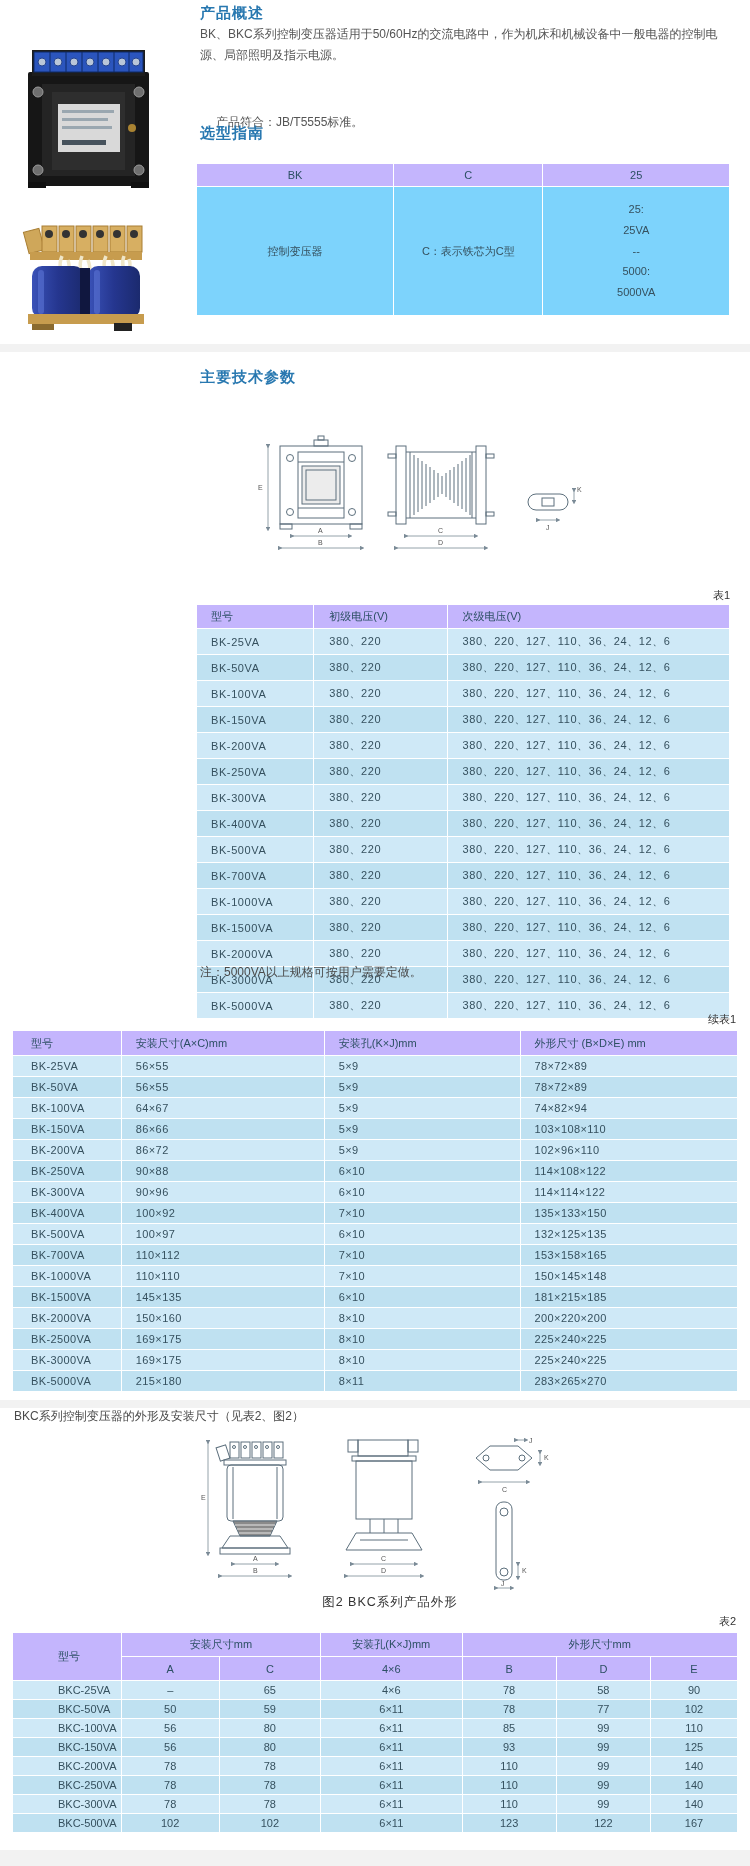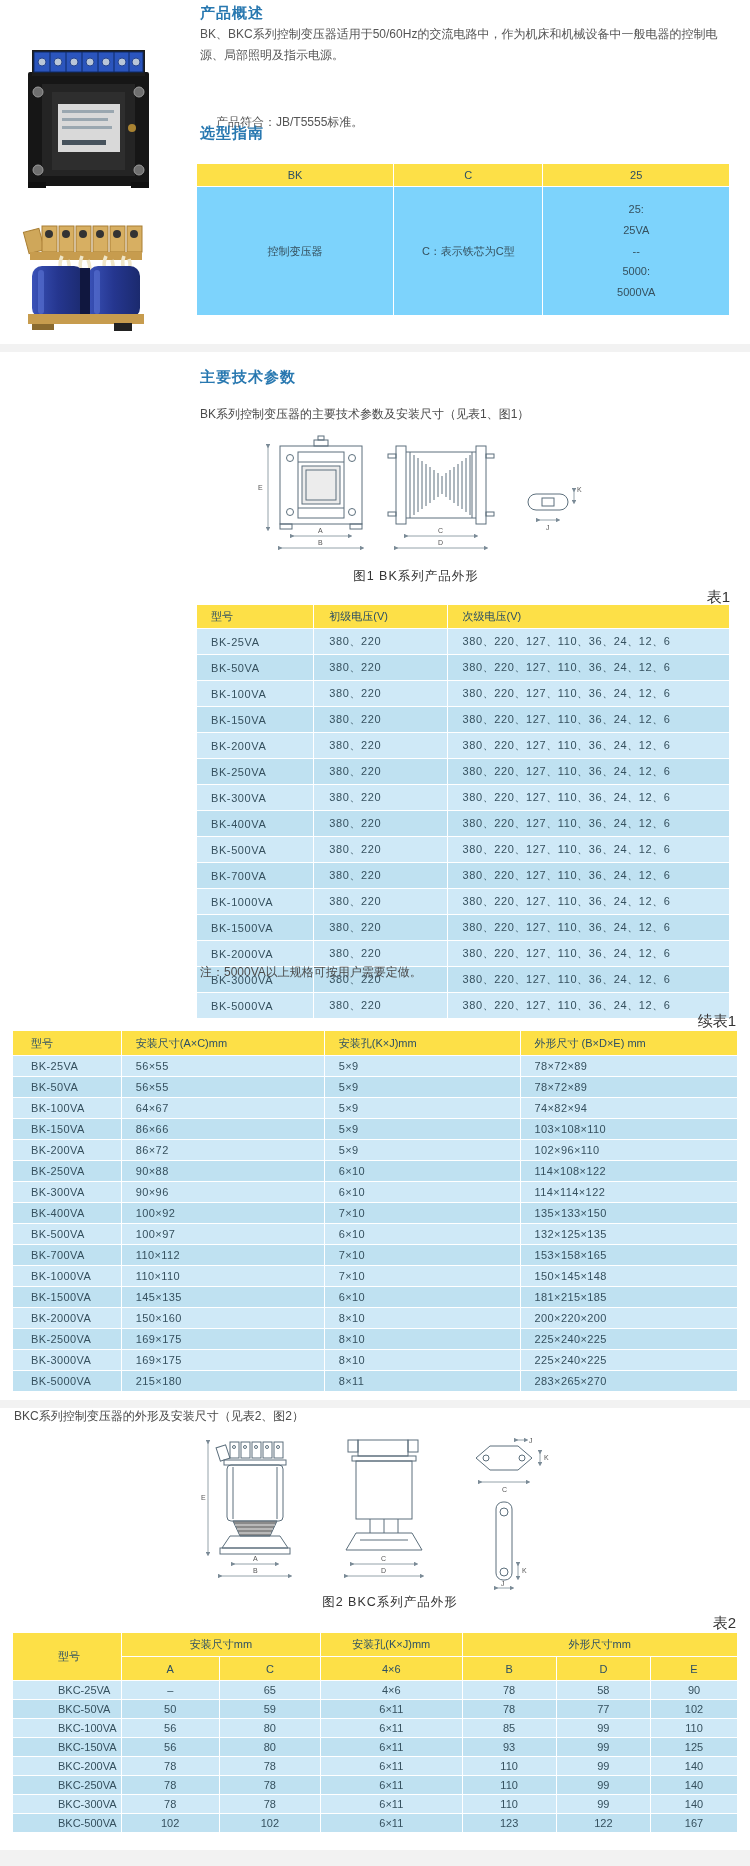--- a/index.html
+++ b/index.html
@@ -3,26 +3,26 @@
 <meta charset="utf-8">
 <style>
   html,body{margin:0;padding:0;background:#fff;}
   #page{position:relative;width:750px;height:1866px;background:#ffffff;overflow:hidden;
         font-family:"Liberation Sans","DejaVu Sans",sans-serif;color:#444;}
   .abs{position:absolute;}
   .band{position:absolute;left:0;width:750px;background:#f2f2f2;}
   .sec-heading{font-size:15px;font-weight:bold;color:#2878b0;letter-spacing:1px;}
   .body-text{font-size:12px;color:#555;line-height:1.75;}
   .intro-text{font-size:12px;color:#4a4a4a;}
-  .tbl-label{font-size:15px;color:#333;}
+  .tbl-label{font-size:11px;color:#333;}
   .fig-caption{font-size:12.5px;color:#333;text-align:center;letter-spacing:1px;}
   table{border-collapse:collapse;table-layout:fixed;}
   th,td{border:1px solid #ffffff;font-size:11px;color:#35505e;font-weight:normal;
         overflow:hidden;white-space:nowrap;}
-  th{background:#fde047;color:#2c4f63;}
+  th{background:#c4b5fd;color:#2c4f63;}
   
   .tbls{width:534px;}
   .tbls th{height:20px;text-align:center;}
   .tbls td{text-align:center;}
   .tbls .sub td{background:#c6e6f5;height:22px;}
   .tbls .desc td{background:#7dd3fc;height:126px;}
   .tbls .cap-line{line-height:1.9;font-size:11px;}
   
   .tbl1{width:534px;}
   .tbl1 th{height:21px;text-align:left;}
@@ -167,21 +167,20 @@
             <div class="cap-line">--</div>
             <div class="cap-line">5000:</div>
             <div class="cap-line">5000VA</div>
           </td>
         </tr>
       </tbody>
     </table>
 
     <div class="abs sec-heading" style="left:4px;top:368px;">主要技术参数</div>
 
-    <div class="abs intro-text" style="left:4px;top:406px;">BK系列控制变压器的主要技术参数及安装尺寸（见表1、图1）</div>
 
     <svg class="abs" style="left:50px;top:432px;" width="340" height="130" viewBox="0 0 340 130">
       <defs>
           <marker id="ar1" markerWidth="6" markerHeight="6" refX="3" refY="3" orient="auto">
         <path d="M0,0L6,3L0,6z" fill="#7a8a96"></path>
           </marker>
         </defs>
 
       <g class="oline">
         <rect x="34" y="14" width="82" height="78"></rect>
@@ -243,21 +242,20 @@
       <g class="oline">
         <rect x="282" y="62" width="40" height="16" rx="8"></rect>
         <rect x="296" y="66" width="12" height="8"></rect>
       </g>
       <line class="dline" x1="328" y1="58" x2="328" y2="70" marker-start="url(#ar1)" marker-end="url(#ar1)"></line>
       <text class="dimtxt" x="331" y="60">K</text>
       <line class="dline" x1="292" y1="88" x2="312" y2="88" marker-start="url(#ar1)" marker-end="url(#ar1)"></line>
       <text class="dimtxt" x="300" y="98">J</text>
     </svg>
 
-    <div class="abs fig-caption" style="left:50px;top:568px;width:340px;">图1 BK系列产品外形</div>
 
     <div class="abs tbl-label" style="right:6px;top:588px;">表1</div>
 
     <table class="abs tbl1 striped" style="left:0;top:604px;">
       <colgroup>
           <col style="width:22%">
           <col style="width:25%">
           <col style="width:53%">
         </colgroup>
       <thead>

